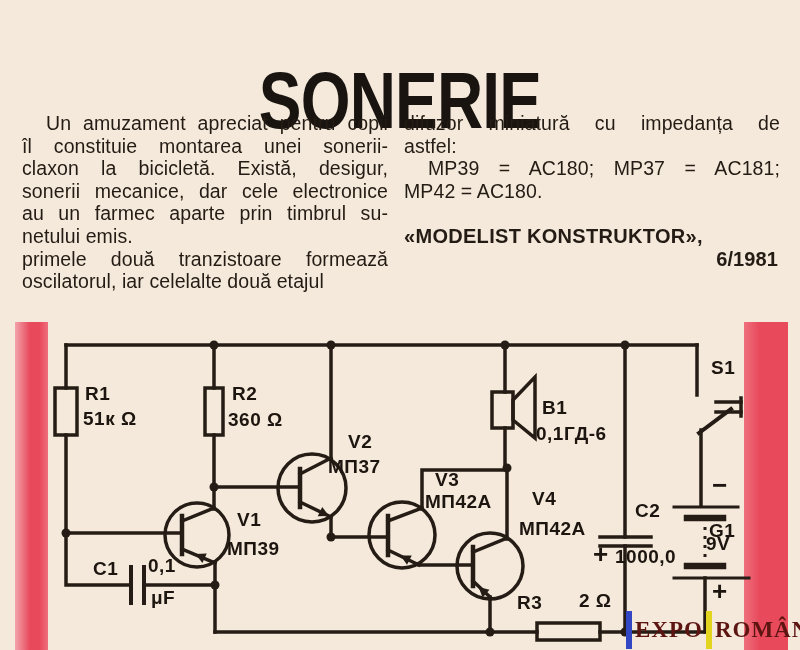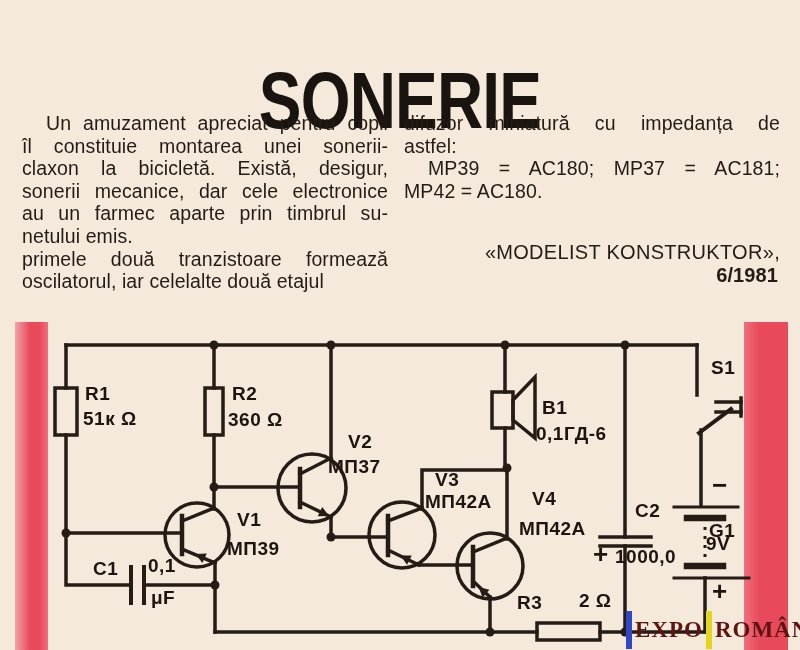--- a/index.html
+++ b/index.html
@@ -11,21 +11,21 @@
        background:var(--paper);font-family:"Liberation Sans",sans-serif;color:var(--ink)}
   .title{position:absolute;top:6px;left:0;width:800px;text-align:center;
          font-weight:900;font-size:80px;line-height:1.02;color:#191410;
          transform:scaleX(.80);transform-origin:400px 0;letter-spacing:-1px}
   .col{position:absolute;top:112px;font-size:19.5px;line-height:22.6px;letter-spacing:.1px}
   .col-left{left:22px;width:366px}
   .col-right{left:404px;width:376px}
   .line{text-align:justify;text-align-last:justify;white-space:normal}
   .line.lastline{text-align-last:left}
   .line.ind{text-indent:24px}
-  .attrib{margin-top:39px;text-align:right;font-weight:400;font-size:20px;letter-spacing:.3px}
+  .attrib{margin-top:23px;text-align:left;font-weight:700;font-size:20px;letter-spacing:.3px}
   .attrib-date{text-align:right;font-weight:700;font-size:20px;padding-right:2px}
   .circuit{position:absolute;left:0;top:322px;width:800px;height:328px}
   .redbar{position:absolute;top:0;bottom:0;background:linear-gradient(90deg,var(--red1) 0%,var(--red2) 45%,var(--red2) 75%,#ef6f7d 100%)}
   .redbar.left{left:15px;width:33px}
   .redbar.right{left:744px;width:44px;background:linear-gradient(90deg,#ef6f7d 0%,var(--red2) 35%,var(--red2) 100%)}
   svg.schem{position:absolute;left:0;top:0;width:800px;height:328px}
   .clabel{position:absolute;font-weight:700;font-size:19px;line-height:1;white-space:nowrap;color:#1d150f;letter-spacing:.5px}
   .clabel.sign{font-size:26px;letter-spacing:0}
   .watermark{position:absolute;left:626px;top:289px;display:flex;align-items:center;gap:3px;
              font-family:"Liberation Serif",serif;font-weight:700;font-size:23px;

